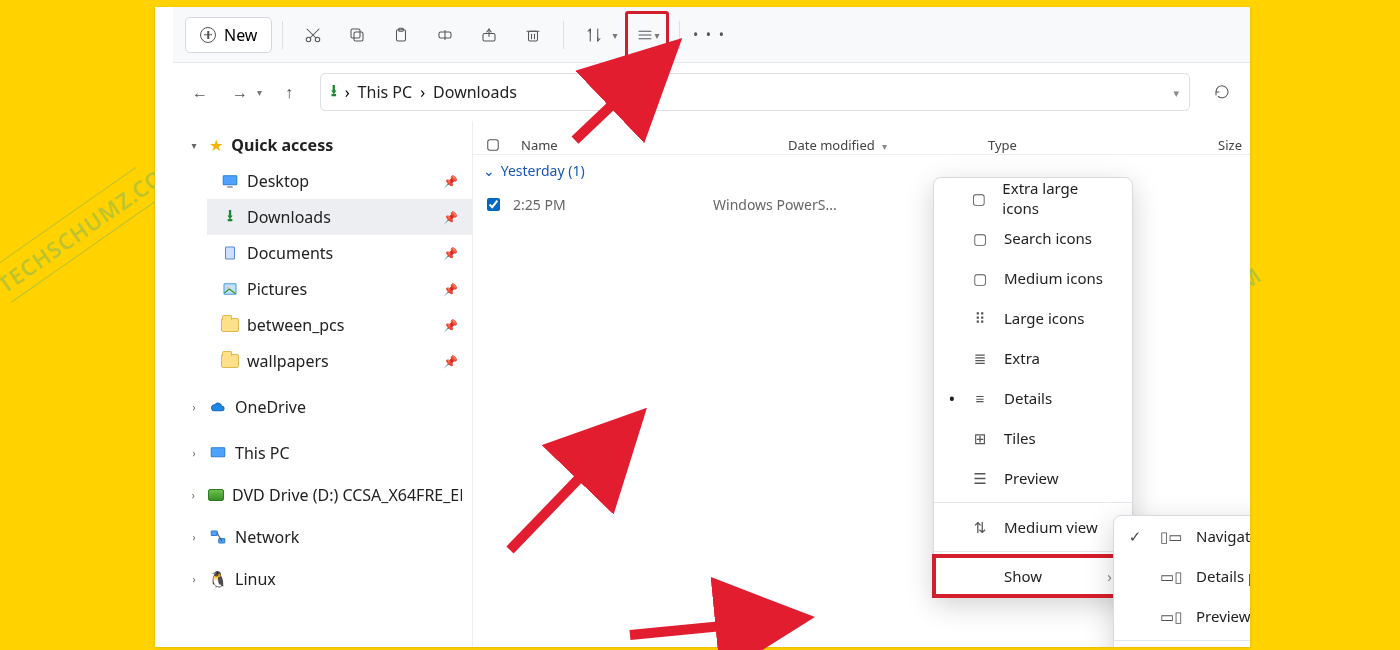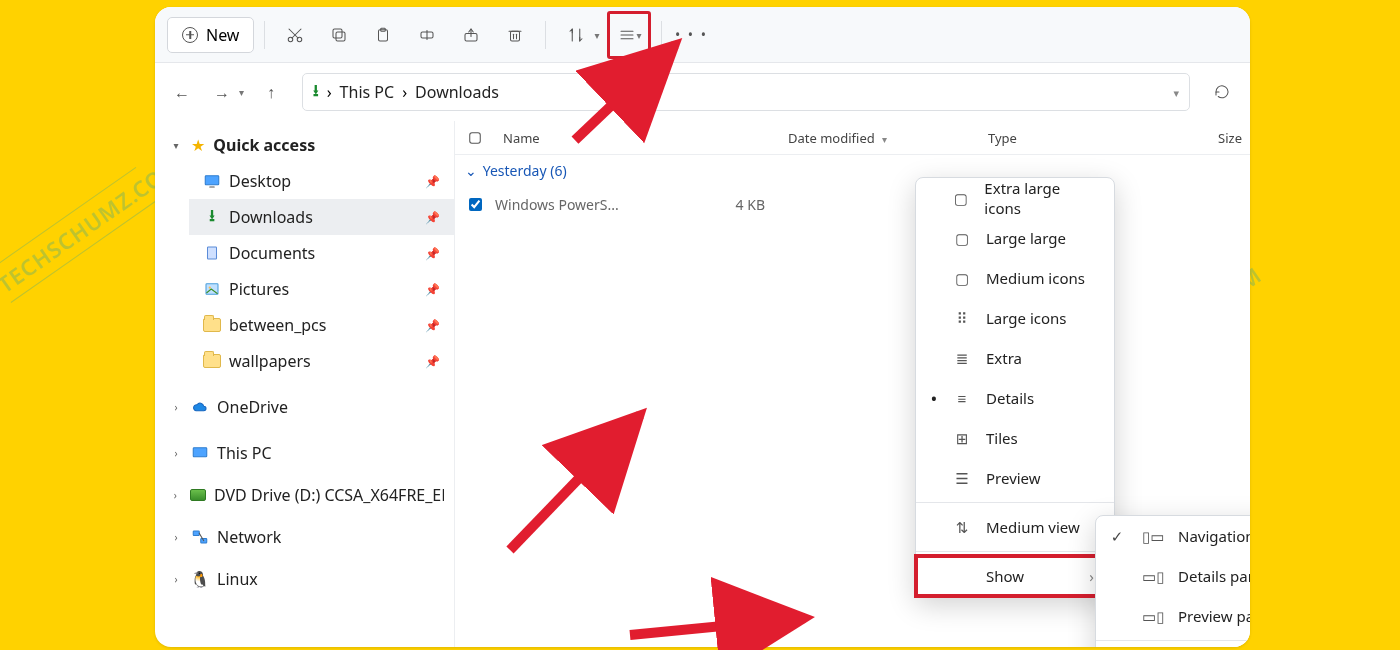--- a/index.html
+++ b/index.html
@@ -4,21 +4,21 @@
 <style>
   * { box-sizing: border-box; margin: 0; padding: 0; font-family: "Segoe UI", system-ui, sans-serif; }
   body { width: 1400px; height: 650px; background: #ffd200; position: relative; overflow: hidden; }
 
   .wm { position: absolute; color: #2aa19a; opacity: .3; font-size: 22px; font-weight: 600; letter-spacing: 1px; transform: rotate(-35deg); pointer-events: none; }
   .wm1 { left: -20px; top: 200px; }
   .wm2 { left: 300px; top: 510px; }
   .wm3 { left: 1060px; top: 310px; }
   .wm::before, .wm::after { content:""; display:block; height:1px; background:#2aa19a; margin:4px 0; width:180px; }
 
-  .window { position: absolute; left: 155px; top: 7px; width: 1095px; height: 640px; background: #ffffff; border-radius: 16px; box-shadow: 0 1px 3px rgba(0,0,0,.12); overflow: hidden; }
+  .window { position: absolute; left: 155px; top: 7px; width: 1095px; height: 640px; background: #ffffff; border-radius: 0; box-shadow: 0 1px 3px rgba(0,0,0,.12); overflow: hidden; padding-left: 18px; }
 
   
   .toolbar { display:flex; align-items:center; gap:4px; height:56px; padding:0 12px; background:#f7f9fb; border-bottom:1px solid #e5e7eb; }
   .btn-new { display:flex; align-items:center; gap:8px; padding:6px 14px; border:1px solid #d4d7dc; border-radius:5px; background:#fff; cursor:pointer; height:36px; }
   .btn-new .plus { width:16px; height:16px; border:1.5px solid #555; border-radius:50%; position:relative; }
   .btn-new .plus::before, .btn-new .plus::after { content:""; position:absolute; background:#555; }
   .btn-new .plus::before { left:3px; right:3px; top:50%; height:1.5px; transform:translateY(-50%); }
   .btn-new .plus::after { top:3px; bottom:3px; left:50%; width:1.5px; transform:translateX(-50%); }
   .tbtn { width:40px; height:40px; display:flex; align-items:center; justify-content:center; color:#555; cursor:pointer; border-radius:4px; }
   .tsep { width:1px; height:28px; background:#dcdfe3; margin:0 6px; }
@@ -39,21 +39,21 @@
   .split { display:flex; height: calc(100% - 56px - 58px); }
   .sidebar { width:300px; border-right:1px solid #eceef1; padding:6px 0; }
   .tree-item { display:flex; align-items:center; gap:8px; height:36px; padding:0 10px 0 14px; color:#222; cursor:pointer; position:relative;}
   .tree-item .chevx { width:14px; color:#666; font-size:10px; text-align:center;}
   .tree-item .ico { width:18px; height:18px; display:flex; align-items:center; justify-content:center; }
   .tree-sub { padding-left:34px; }
   .tree-item.selected { background:#eceef1; }
   .pin { position:absolute; right:14px; color:#9aa0a6; font-size:12px; }
 
   .content { flex:1; position:relative; }
-  .colhead { display:flex; align-items:center; height:34px; border-bottom:1px solid #eceef1; color:#444; font-size:13px;}
+  .colhead { display:flex; align-items:flex-end; height:34px; border-bottom:1px solid #eceef1; color:#444; font-size:13px;}
   .colhead > div { padding:0 8px; }
   .col-check { width:40px; display:flex; justify-content:center;}
   .col-name { flex:1; }
   .col-date { width:200px; }
   .col-type { width:160px; }
   .col-size { width:110px; text-align:right; }
 
   .group { display:flex; align-items:center; gap:6px; padding:6px 10px; color:#1857b6; font-size:14px;}
   .row { display:flex; align-items:center; height:36px; color:#333; font-size:14px;}
   .row .col-check input { accent-color:#0067c0; }
@@ -307,41 +307,42 @@
             </svg>
           </div>
         <div class="col-name">Name</div>
         <div class="col-date"><span>Date modified</span> <span style="color:#888;font-size:10px;padding-left:4px;">▾</span></div>
         <div class="col-type">Type</div>
         <div class="col-size">Size</div>
       </div>
 
       <div class="group">
         <span>⌄</span>
-        <span>Yesterday (6)</span>
+        <span>Yesterday (1)</span>
       </div>
 
       <div class="row">
         <div class="col-check">
             <input type="checkbox" checked="" style="">
           </div>
+        <div class="col-date">2:25 PM</div>
         <div class="col-type">Windows PowerS...</div>
         <div class="col-size">4 KB</div>
       </div>
 
       <div class="menu menu1">
         <div class="menu-item">
             <span class="dot"> </span>
             <span class="mi">▢</span>
             <span>Extra large icons</span>
           </div>
         <div class="menu-item">
             <span class="dot"> </span>
             <span class="mi">▢</span>
-            <span>Large large</span>
+            <span>Search icons</span>
           </div>
         <div class="menu-item">
             <span class="dot"> </span>
             <span class="mi">▢</span>
             <span>Medium icons</span>
           </div>
         <div class="menu-item">
             <span class="dot"> </span>
             <span class="mi">⠿</span>
             <span>Large icons</span>

